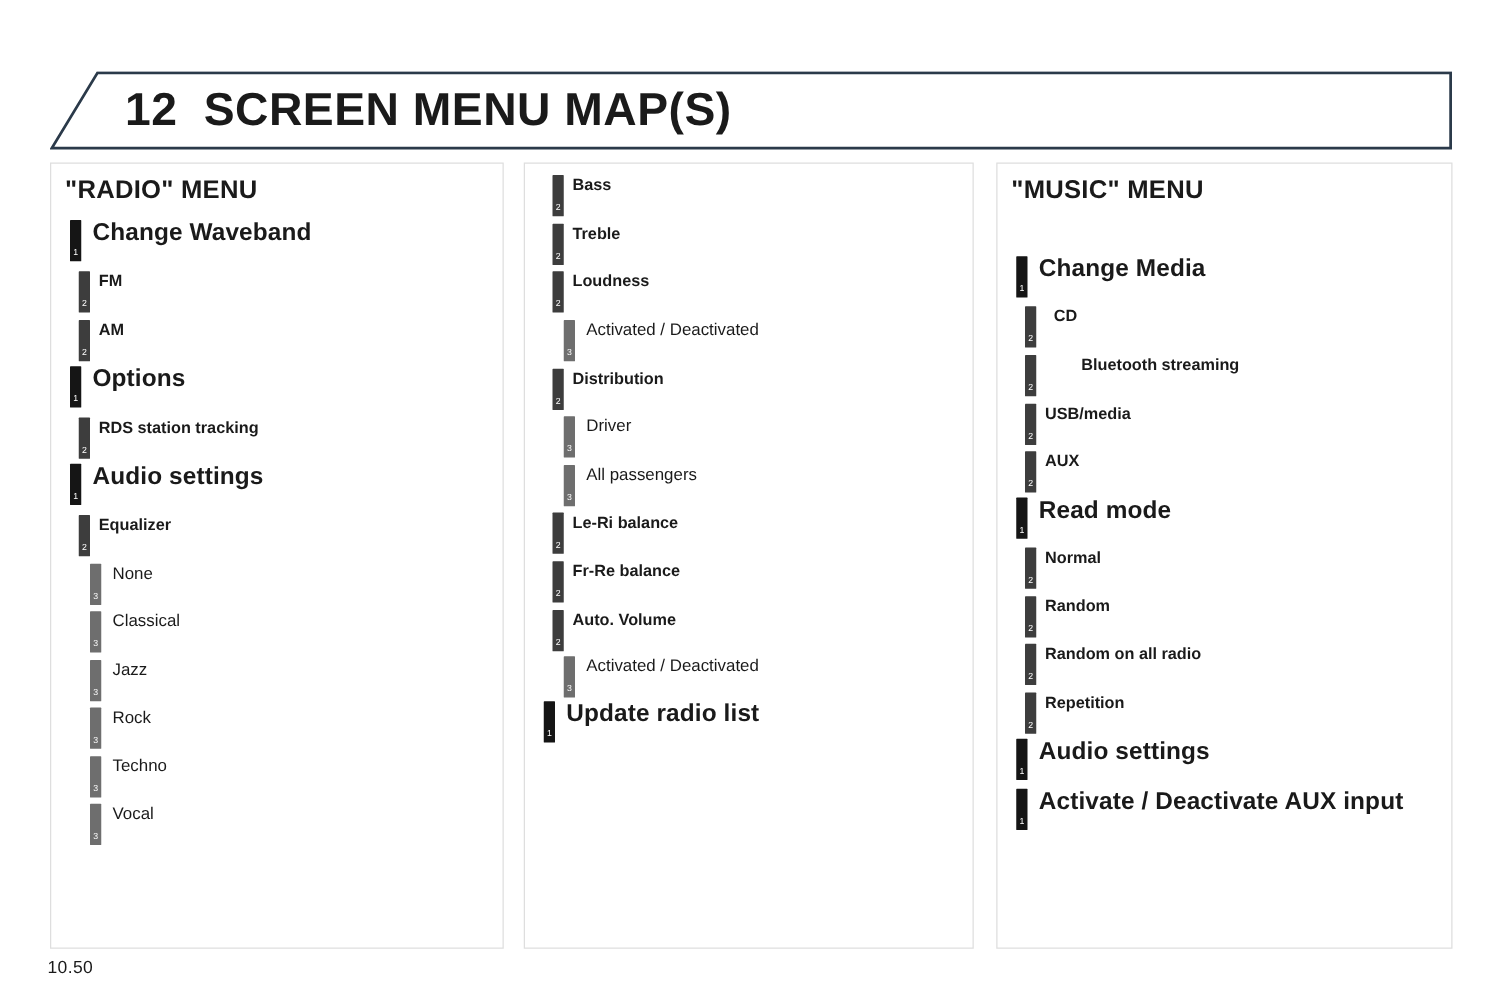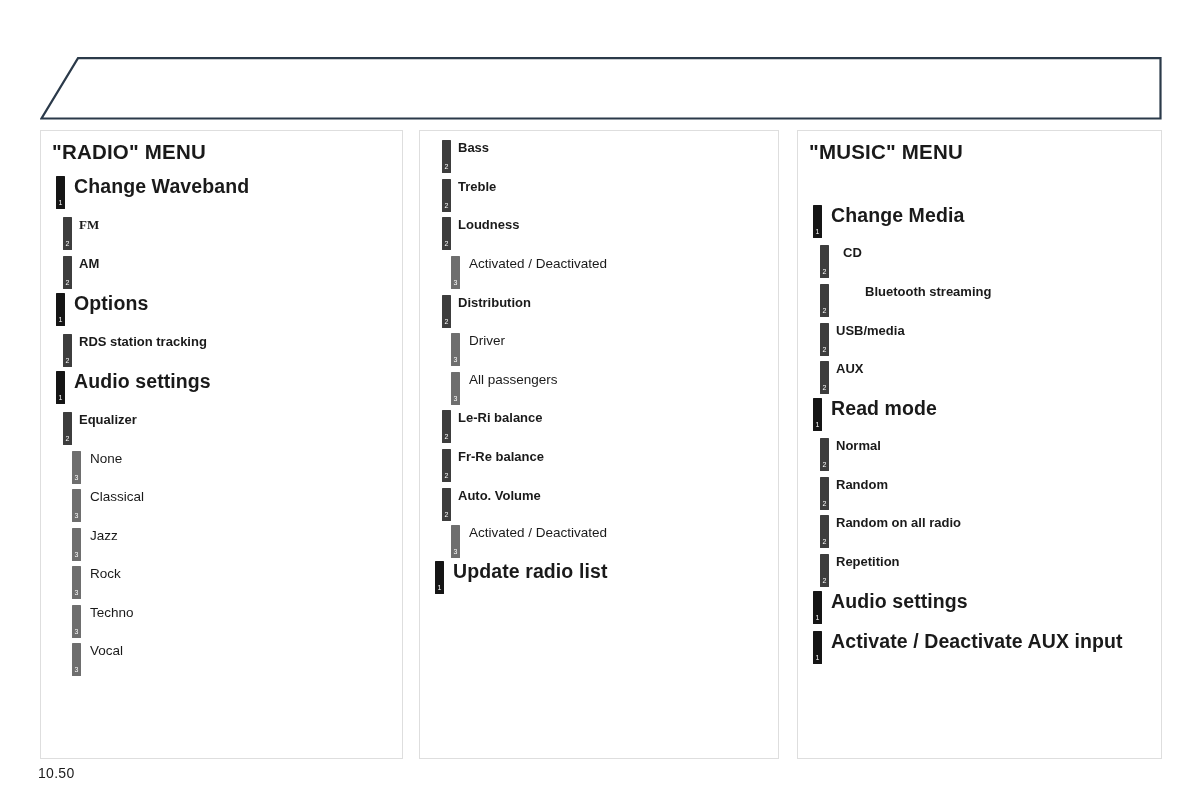--- a/index.html
+++ b/index.html
@@ -147,36 +147,39 @@
     letter-spacing: 0.3px;
   }
 </style>
 </head>
 <body>
 
 <div id="chapter-header">
   <svg class="banner-shape" viewBox="0 0 1122 63" preserveAspectRatio="none">
     <polygon points="38,1.2 1120.5,1.2 1120.5,61.5 1.5,61.5" fill="#ffffff" stroke="#2b3a4a" stroke-width="2.2" stroke-linejoin="miter" vector-effect="non-scaling-stroke"></polygon>
   </svg>
+  <div class="banner-text">
+    <span class="banner-num">12</span><span>SCREEN MENU MAP(S)</span>
+  </div>
 </div>
 
 <div class="column-box" id="column-radio">
   <div class="column-title">"RADIO" MENU</div>
   <div class="tree">
       <div class="tree-row lvl1" style="left: 15px; top: 45px; justify-content: flex-end;">
         <span class="level-bar" style="background: rgb(21, 21, 21);">
           <span class="level-num">1</span>
         </span>
         <span class="row-label" style="white-space: nowrap;">Change Waveband</span>
       </div>
       <div class="tree-row lvl2" style="left: 22px; top: 86px;">
         <span class="level-bar" style="background: rgb(61, 61, 61);">
           <span class="level-num">2</span>
         </span>
-        <span class="row-label" style="white-space: nowrap; font-family: Liberation Serif, serif;">FM</span>
+        <span class="row-label" style="white-space: nowrap;">FM</span>
       </div>
       <div class="tree-row lvl2" style="left: 22px; top: 125px;">
         <span class="level-bar" style="background: rgb(61, 61, 61);">
           <span class="level-num">2</span>
         </span>
         <span class="row-label" style="white-space: nowrap;">AM</span>
       </div>
       <div class="tree-row lvl1" style="left: 15px; top: 162px;">
         <span class="level-bar" style="background: rgb(21, 21, 21);">
           <span class="level-num">1</span>

